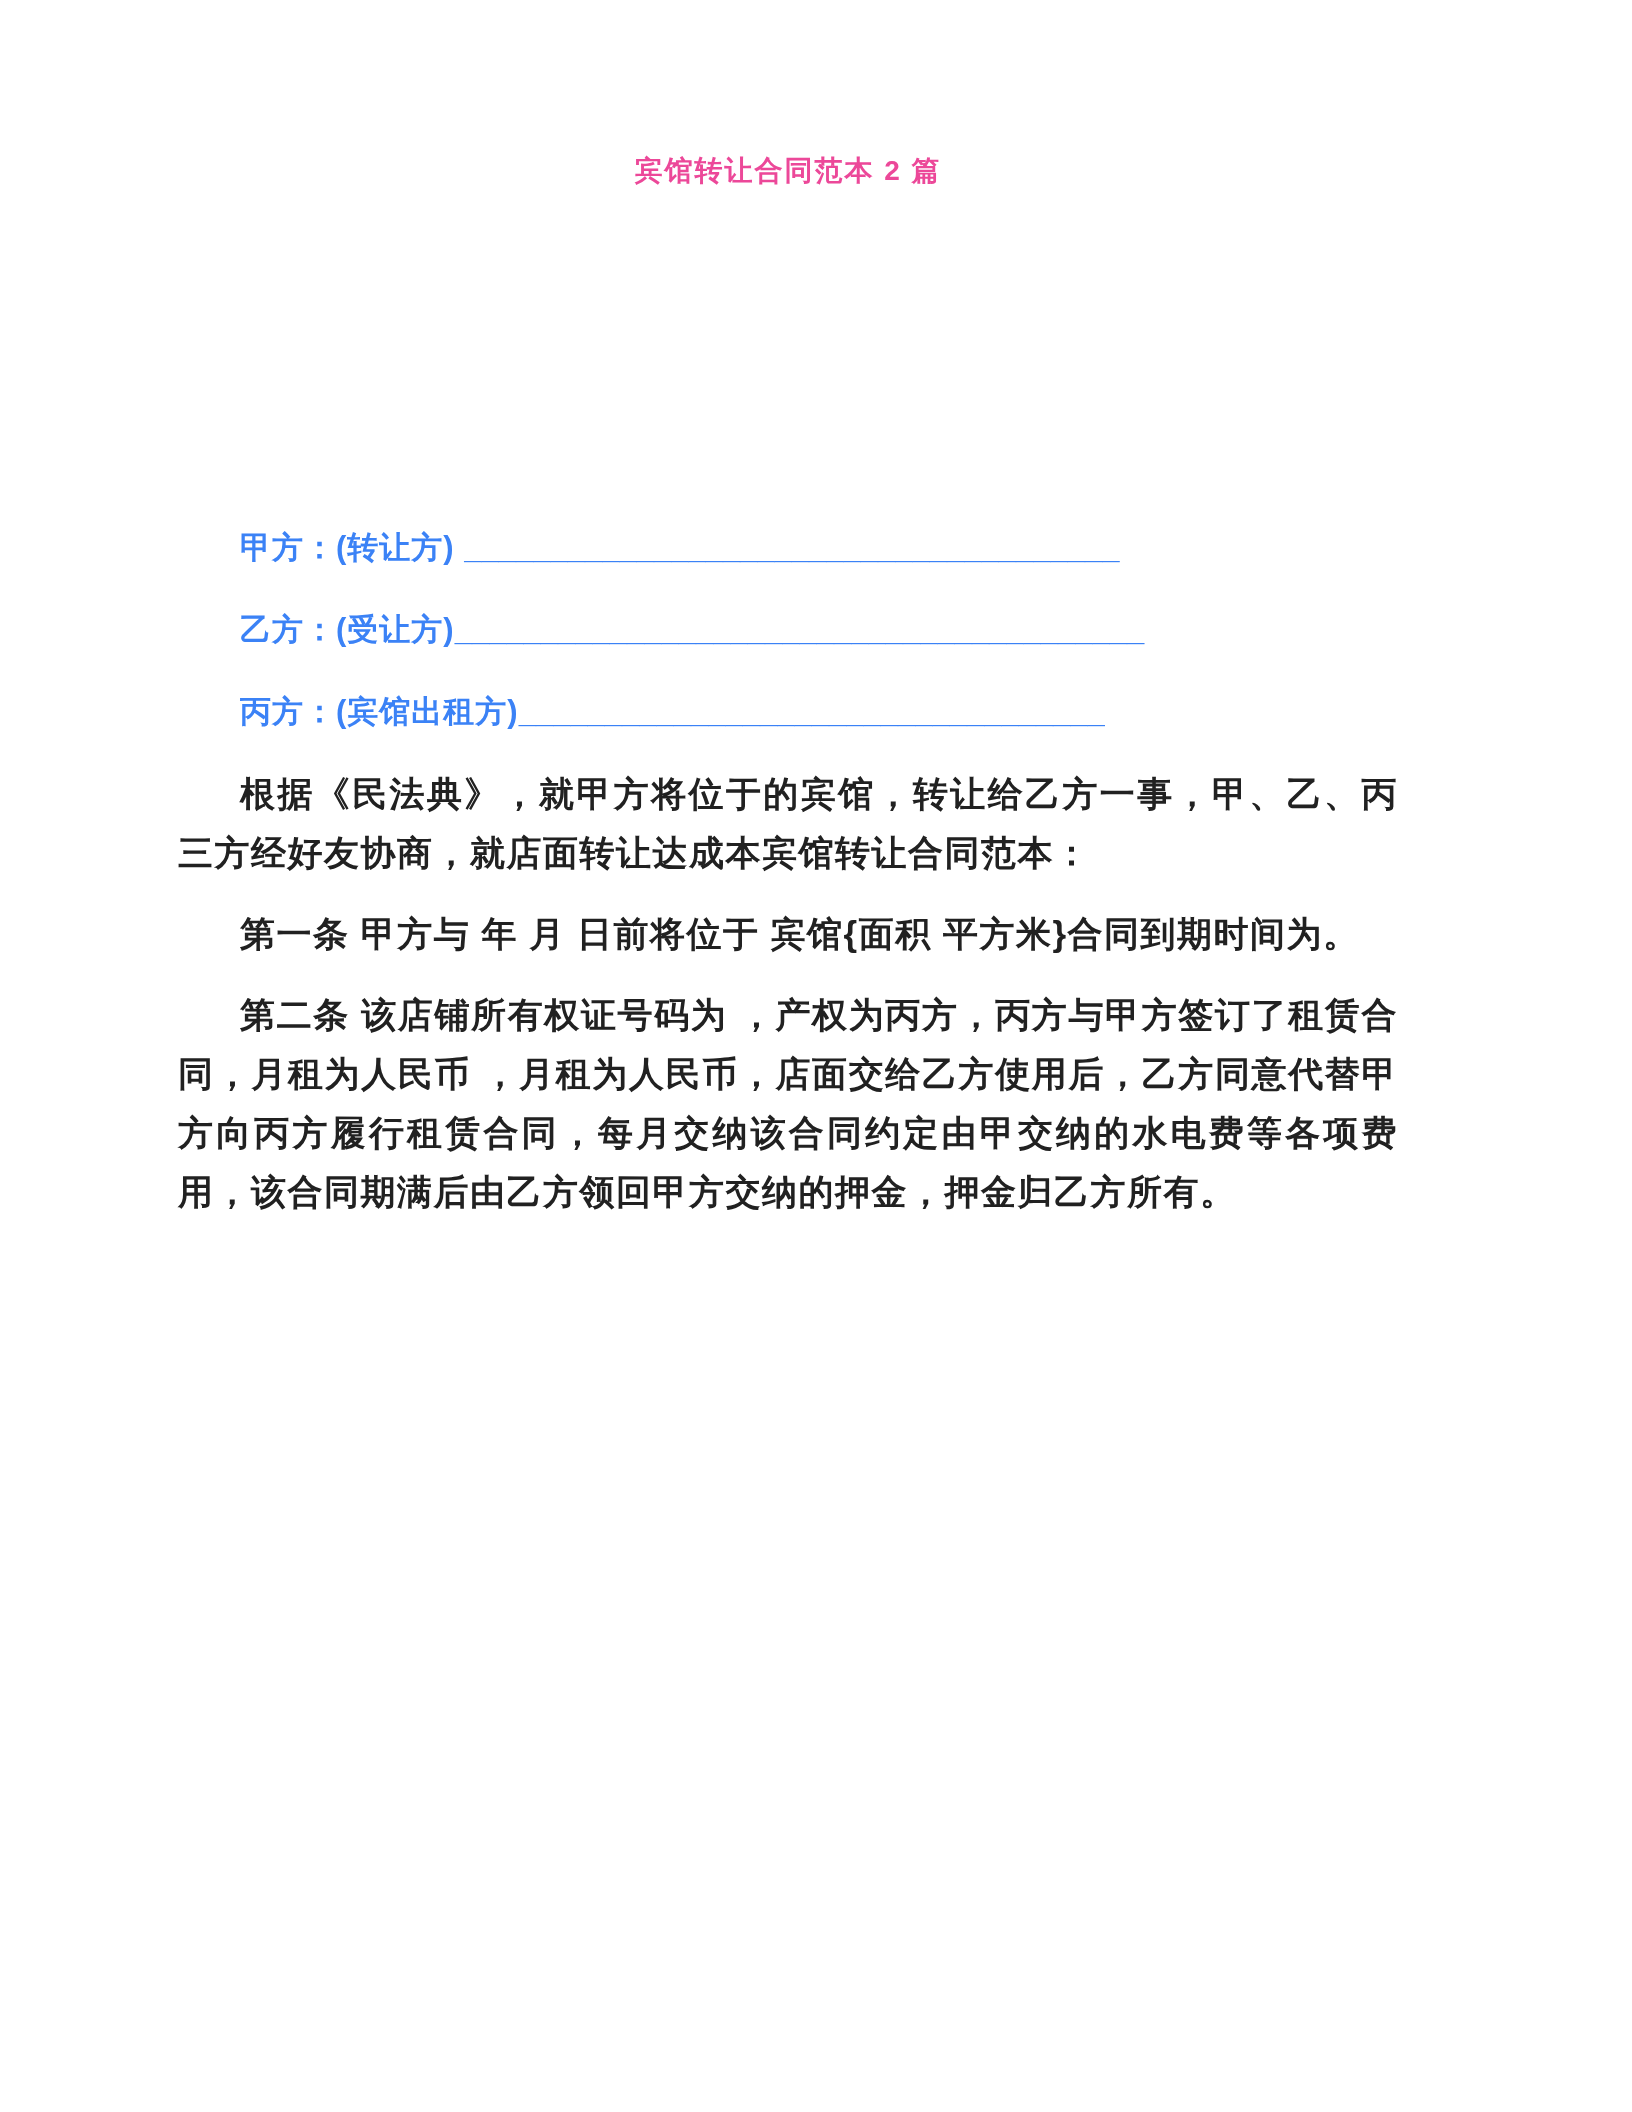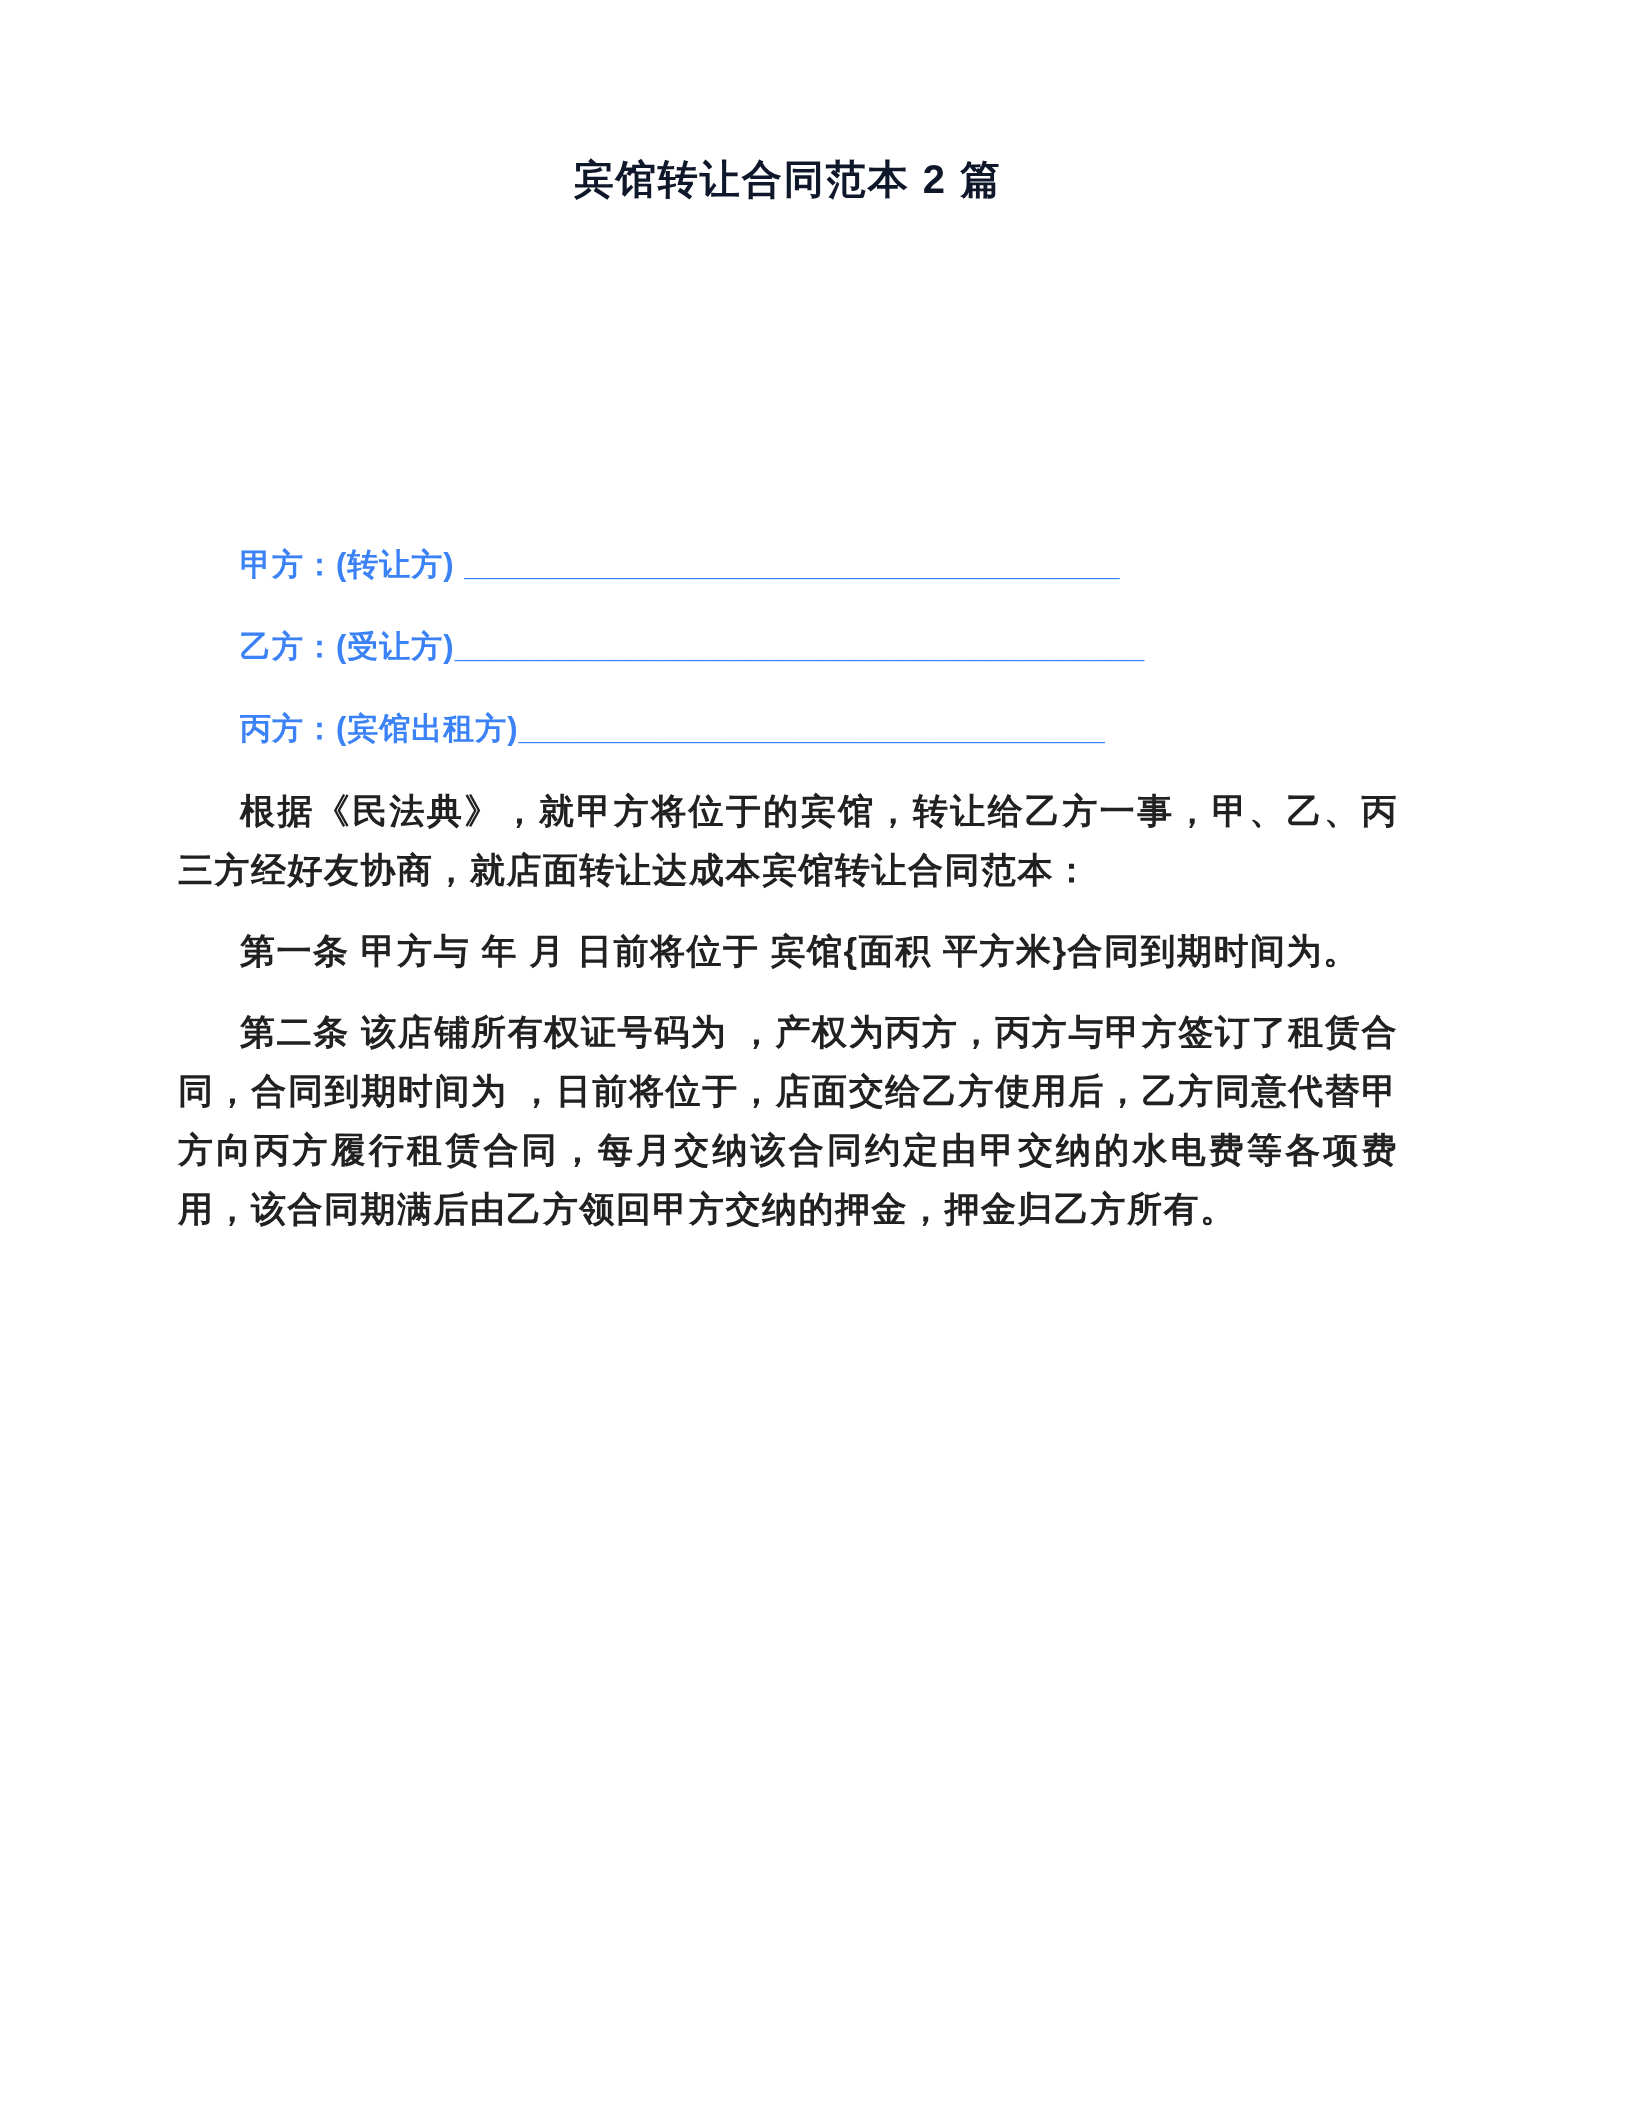--- a/index.html
+++ b/index.html
@@ -17,24 +17,24 @@
   .page {
     box-sizing: border-box;
     width: 1632px;
     height: 2112px;
     padding: 152px 234px 0 178px;
     background: #ffffff;
   }
   .doc-title {
     margin: 0 0 328px 0;
     text-align: center;
-    font-size: 40px;
+    font-size: 28px;
     font-weight: bold;
     letter-spacing: 2px;
-    color: #0f172a;
+    color: #ec4899;
   }
   .party-line {
     font-size: 31px;
     font-weight: bold;
     line-height: 59px;
     margin: 0 0 23px 0;
     padding-left: 62px;
     letter-spacing: 1px;
     white-space: nowrap;
     color: #3b82f6;
@@ -70,15 +70,15 @@
   </div>
 
   <div class="party-line">
     <span>丙方：(宾馆出租方)</span><span class="blank">__________________________________</span>
   </div>
 
   <p class="para">根据《民法典》，就甲方将位于的宾馆，转让给乙方一事，甲、乙、丙三方经好友协商，就店面转让达成本宾馆转让合同范本：</p>
 
   <p class="para">第一条 甲方与 年 月 日前将位于 宾馆{面积 平方米}合同到期时间为。</p>
 
-  <p class="para">第二条 该店铺所有权证号码为 ，产权为丙方，丙方与甲方签订了租赁合同，合同到期时间为 ，日前将位于，店面交给乙方使用后，乙方同意代替甲方向丙方履行租赁合同，每月交纳该合同约定由甲交纳的水电费等各项费用，该合同期满后由乙方领回甲方交纳的押金，押金归乙方所有。</p>
+  <p class="para">第二条 该店铺所有权证号码为 ，产权为丙方，丙方与甲方签订了租赁合同，月租为人民币 ，月租为人民币，店面交给乙方使用后，乙方同意代替甲方向丙方履行租赁合同，每月交纳该合同约定由甲交纳的水电费等各项费用，该合同期满后由乙方领回甲方交纳的押金，押金归乙方所有。</p>
 
 </div>
 
 </body></html>

